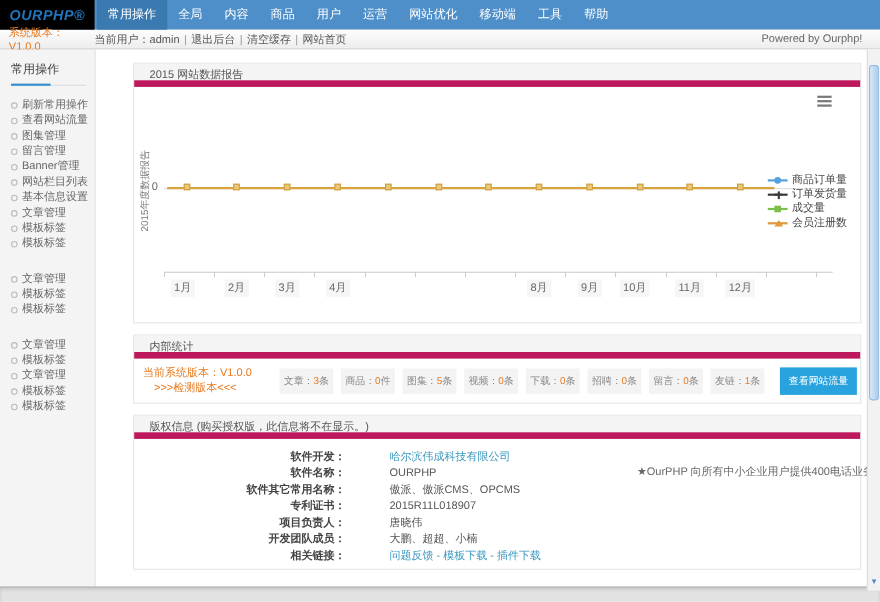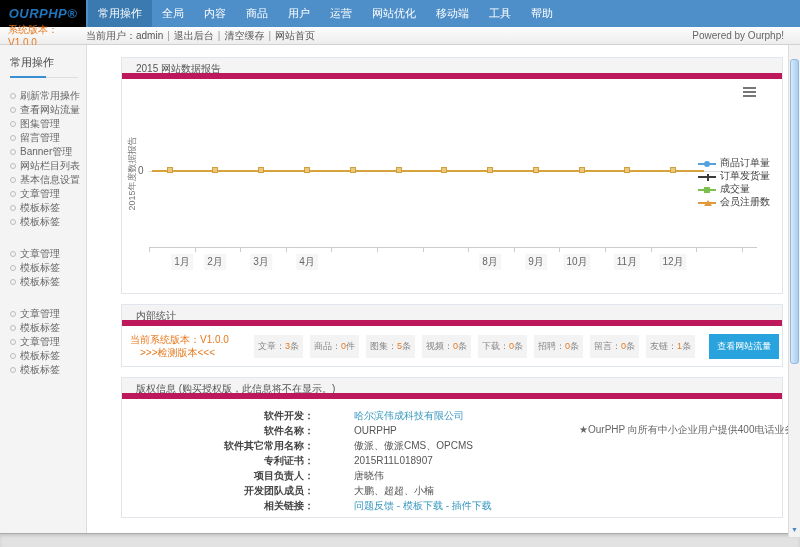--- a/index.html
+++ b/index.html
@@ -172,21 +172,21 @@
         <div class="marker" style="left:228px"></div>
         <div class="marker" style="left:274px"></div>
         <div class="marker" style="left:319px"></div>
         <div class="marker" style="left:365px"></div>
         <div class="marker" style="left:411px"></div>
         <div class="marker" style="left:457px"></div>
         <div class="marker" style="left:502px"></div>
         <div class="marker" style="left:548px"></div>
         <div class="xaxis"></div>
         <div class="xticks"></div>
-        <span class="xlabel" style="left:60px">1月</span>
+        <span class="xlabel" style="left:44px">1月</span>
         <span class="xlabel" style="left:93px">2月</span>
         <span class="xlabel" style="left:139px">3月</span>
         <span class="xlabel" style="left:185px">4月</span>
         <span class="xlabel" style="left:368px">8月</span>
         <span class="xlabel" style="left:414px">9月</span>
         <span class="xlabel" style="left:455px">10月</span>
         <span class="xlabel" style="left:505px">11月</span>
         <span class="xlabel" style="left:551px">12月</span>
         <div class="legend">
           <div class="legend-item">

